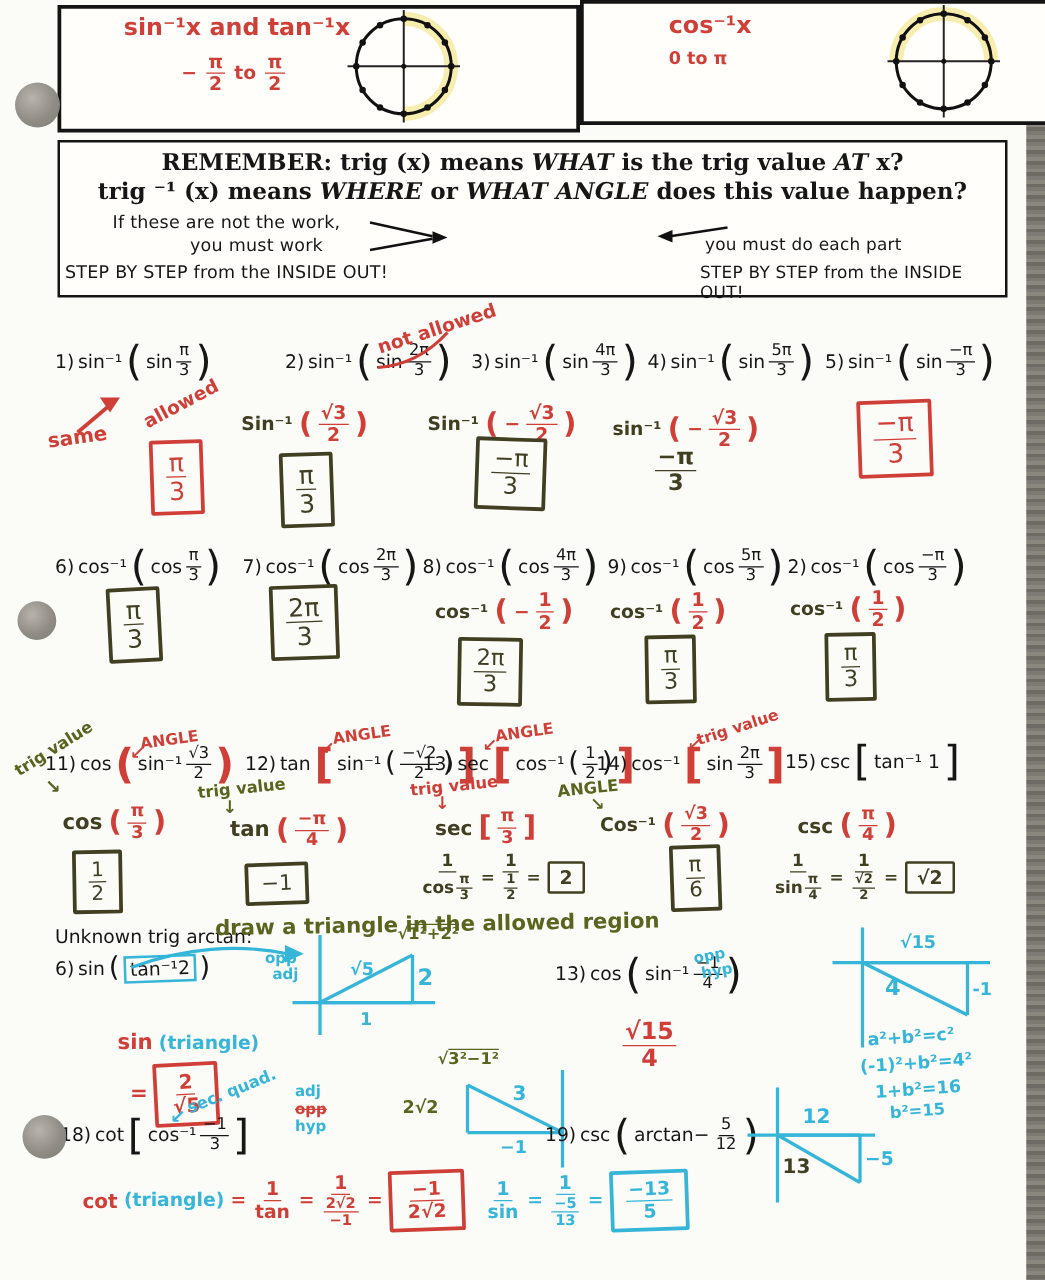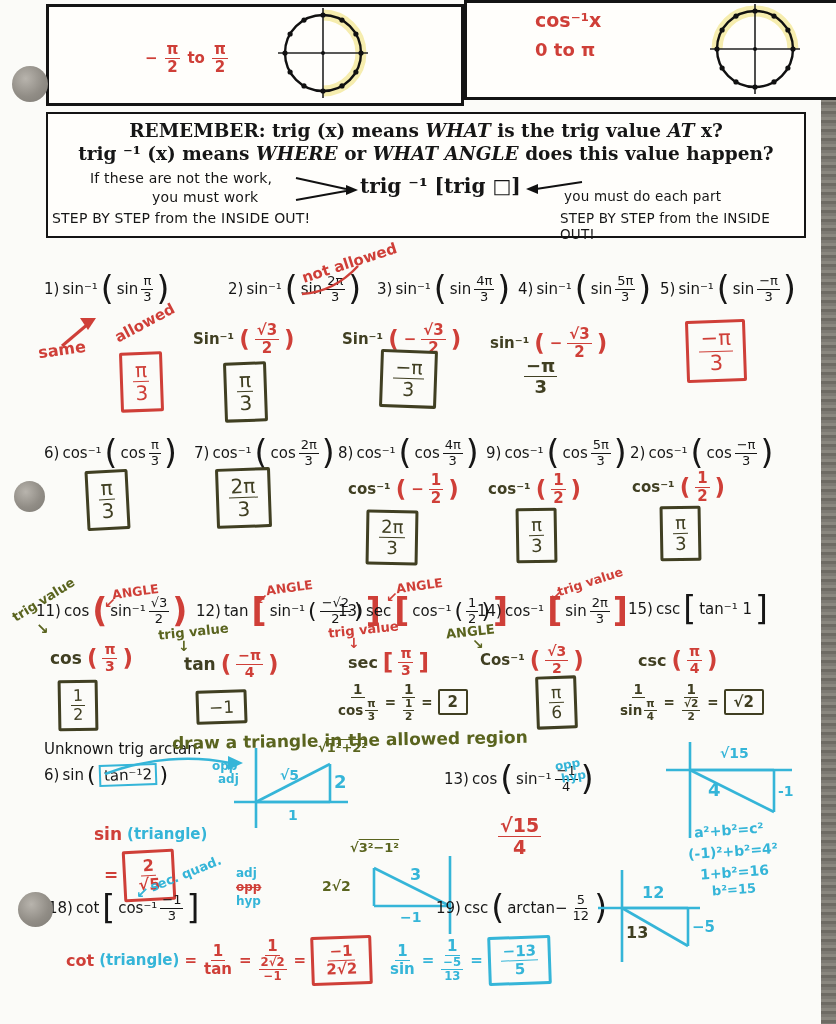--- a/index.html
+++ b/index.html
@@ -45,20 +45,21 @@
 <body>
 
 <div class="page">
 
   <div class="edge"></div>
   <div class="punch" style="left:12px;top:66px;width:36px;height:36px"></div>
   <div class="punch" style="left:14px;top:481px;width:31px;height:31px"></div>
   <div class="punch" style="left:18px;top:892px;width:35px;height:35px"></div>
 
   <div class="tbox" style="left:46px;top:4px;width:412px;height:96px">
+    <div class="a hw red" style="left:50px;top:4px;font-size:19px">sin⁻¹x and tan⁻¹x</div>
     <div class="a hw red" style="left:96px;top:34px;font-size:15px;display:flex;align-items:center;gap:7px">
       <span>−</span>
       <span class="fr">
           <span class="n">π</span>
           <span class="d">2</span>
         </span>
       <span>to</span>
       <span class="fr">
           <span class="n">π</span>
           <span class="d">2</span>
@@ -84,21 +85,21 @@
         <circle cx="46" cy="84" r="2.6"></circle>
           <circle cx="65" cy="78.9" r="2.6"></circle>
           <circle cx="78.9" cy="65" r="2.6"></circle>
         <circle cx="46" cy="46" r="2"></circle>
       </g>
     </svg>
   </div>
 
   <div class="tbox" style="left:464px;top:0px;width:370px;height:94px">
     <div class="a hw red" style="left:68px;top:6px;font-size:19px">cos⁻¹x</div>
-    <div class="a hw red" style="left:68px;top:36px;font-size:18px">0 to π</div>
+    <div class="a hw red" style="left:68px;top:36px;font-size:14px">0 to π</div>
     <svg class="a" style="left:242px;top:0px" width="92" height="92" viewBox="0 0 92 92">
       <path d="M8,46 A38,38 0 0 1 84,46" stroke="#f6edae" stroke-width="11" fill="none"></path>
       <g stroke="#222" stroke-width="1.6">
         <line x1="46" y1="1" x2="46" y2="91"></line>
           <line x1="1" y1="46" x2="91" y2="46"></line>
       </g>
       <circle cx="46" cy="46" r="38" fill="none" stroke="#111" stroke-width="2.4"></circle>
       <g fill="#111">
         <circle cx="84" cy="46" r="2.6"></circle>
           <circle cx="78.9" cy="27" r="2.6"></circle>
@@ -125,21 +126,20 @@
       <span>REMEMBER:  trig (x) means </span><i>WHAT</i><span> is the trig value </span><i>AT</i><span> x?</span>
     </div>
     <div class="a hwp" style="left:42px;top:56px;font-size:14px">If these are not the work,</div>
     <div class="a hwp" style="left:104px;top:75px;font-size:14px">you must work</div>
     <div class="a hwp" style="left:4px;top:96px;font-size:14px">STEP BY STEP from the INSIDE OUT!</div>
     <svg class="a" style="left:246px;top:58px" width="64" height="32">
       <line x1="2" y1="6" x2="52" y2="17" stroke="#111" stroke-width="2"></line>
       <line x1="2" y1="28" x2="52" y2="19" stroke="#111" stroke-width="2"></line>
       <polygon points="52,13 64,18 52,23" fill="#111"></polygon>
     </svg>
-    <div class="a serifb" style="left:312px;top:60px;font-size:20px">trig ⁻¹ [trig □]</div>
     <svg class="a" style="left:478px;top:64px" width="58" height="18">
       <line x1="56" y1="4" x2="10" y2="11" stroke="#111" stroke-width="2"></line>
       <polygon points="12,6 0,11 12,16" fill="#111"></polygon>
     </svg>
     <div class="a hwp" style="left:516px;top:74px;font-size:13.5px">you must do each part</div>
     <div class="a hwp" style="left:512px;top:96px;font-size:13.5px">STEP BY STEP from the INSIDE OUT!</div>
   </div>
 
 
   <div class="prob" style="left:44px;top:274px">

